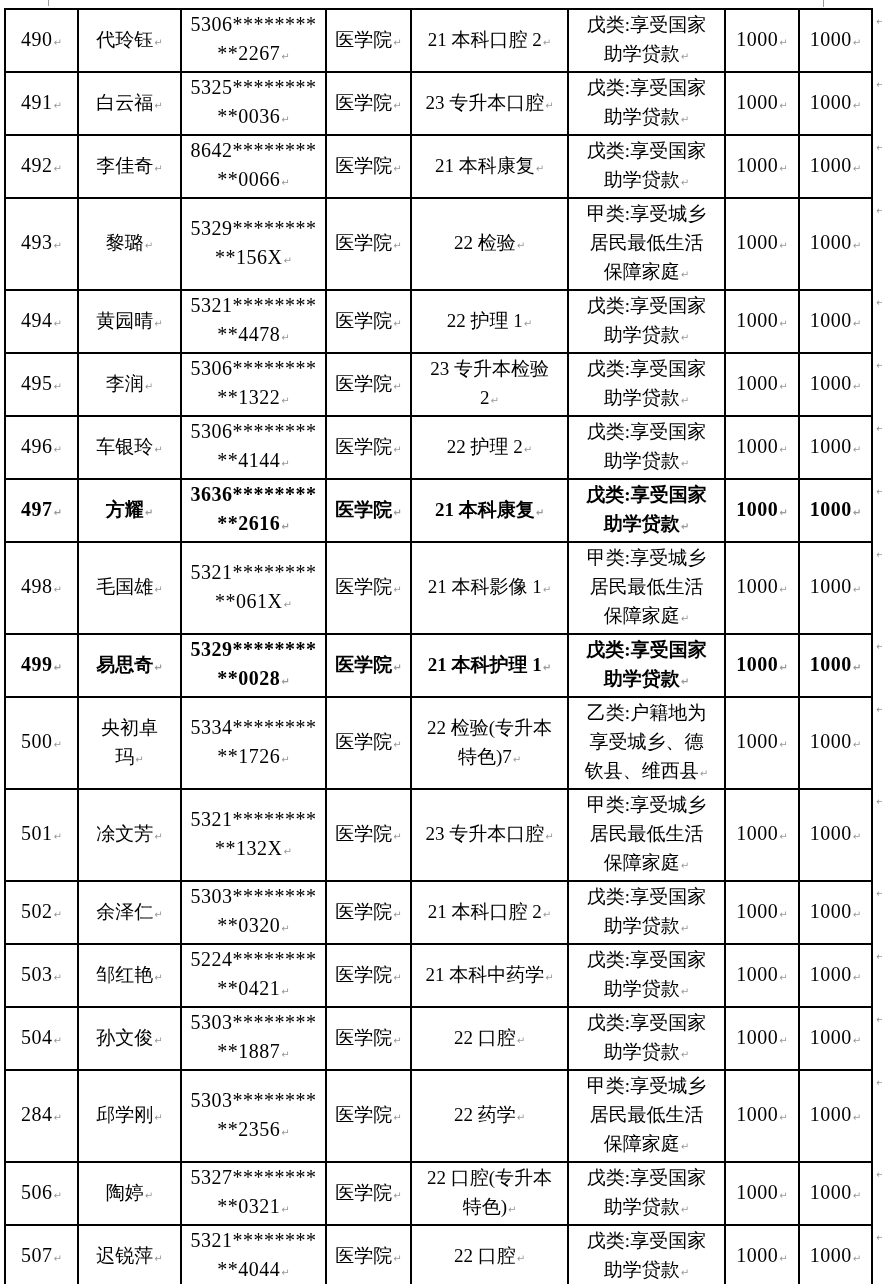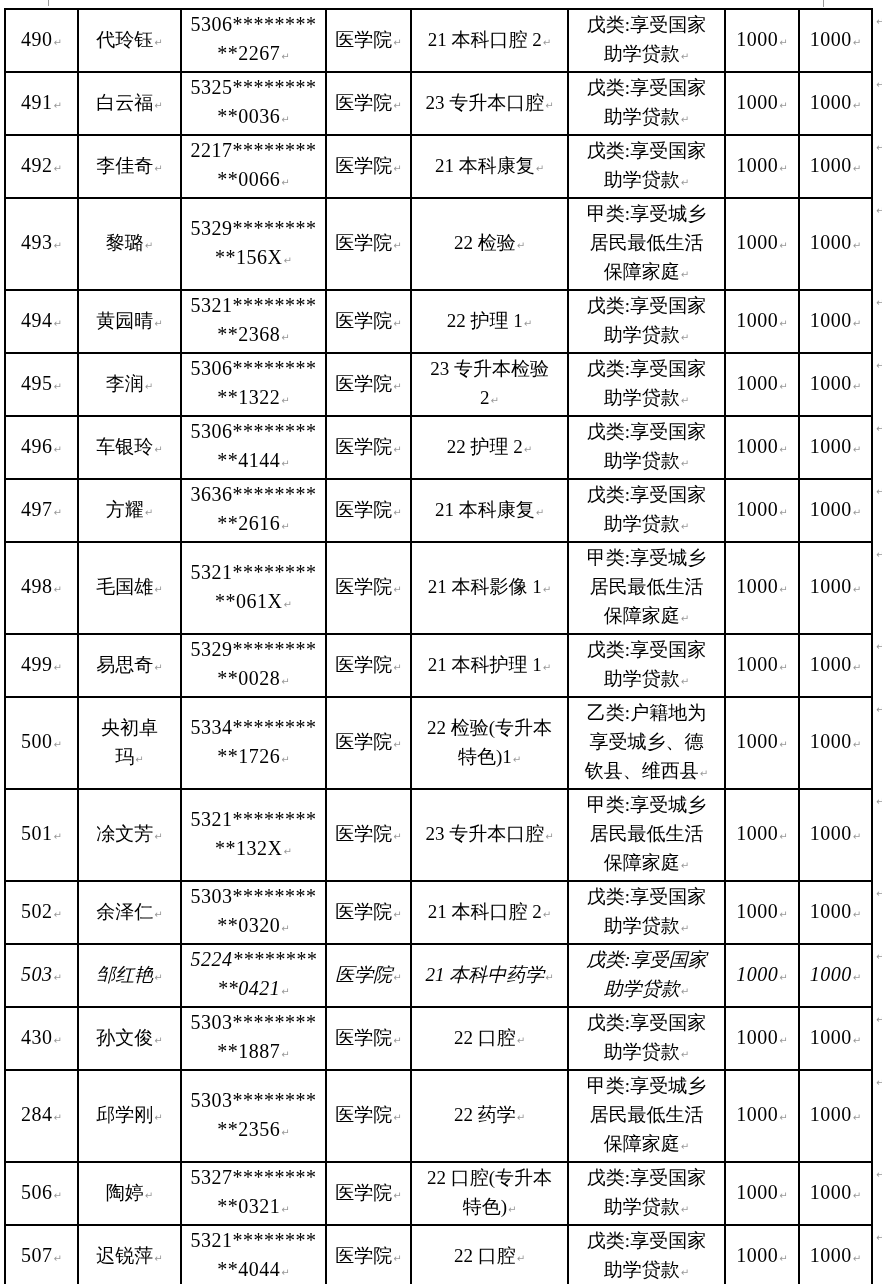--- a/index.html
+++ b/index.html
@@ -109,21 +109,21 @@
           </td>
         </tr>
         <tr style="height: 58px;">
           <td class="num">
             <div class="ln"><span>492</span><span class="pm">↵</span></div>
           </td>
           <td class="cjk">
             <div class="ln"><span>李佳奇</span><span class="pm">↵</span></div>
           </td>
           <td class="num">
-            <div class="ln"><span>2217********</span></div>
+            <div class="ln"><span>8642********</span></div>
             <div class="ln"><span>**0066</span><span class="pm">↵</span></div>
           </td>
           <td class="cjk">
             <div class="ln"><span>医学院</span><span class="pm">↵</span></div>
           </td>
           <td class="cjk">
             <div class="ln"><span>21 本科康复</span><span class="pm">↵</span></div>
           </td>
           <td class="cjk">
             <div class="ln"><span>戊类:享受国家</span></div>
@@ -167,21 +167,21 @@
         </tr>
         <tr style="height: 58px;">
           <td class="num">
             <div class="ln"><span>494</span><span class="pm">↵</span></div>
           </td>
           <td class="cjk">
             <div class="ln"><span>黄园晴</span><span class="pm">↵</span></div>
           </td>
           <td class="num">
             <div class="ln"><span>5321********</span></div>
-            <div class="ln"><span>**2368</span><span class="pm">↵</span></div>
+            <div class="ln"><span>**4478</span><span class="pm">↵</span></div>
           </td>
           <td class="cjk">
             <div class="ln"><span>医学院</span><span class="pm">↵</span></div>
           </td>
           <td class="cjk">
             <div class="ln"><span>22 护理 1</span><span class="pm">↵</span></div>
           </td>
           <td class="cjk">
             <div class="ln"><span>戊类:享受国家</span></div>
             <div class="ln"><span>助学贷款</span><span class="pm">↵</span></div>
@@ -243,21 +243,21 @@
             <div class="ln"><span>戊类:享受国家</span></div>
             <div class="ln"><span>助学贷款</span><span class="pm">↵</span></div>
           </td>
           <td class="num">
             <div class="ln"><span>1000</span><span class="pm">↵</span></div>
           </td>
           <td class="num">
             <div class="ln"><span>1000</span><span class="pm">↵</span></div>
           </td>
         </tr>
-        <tr style="height: 58px;">
+        <tr style="height: 58px; font-weight: bold;">
           <td class="num">
             <div class="ln"><span>497</span><span class="pm">↵</span></div>
           </td>
           <td class="cjk">
             <div class="ln"><span>方耀</span><span class="pm">↵</span></div>
           </td>
           <td class="num">
             <div class="ln"><span>3636********</span></div>
             <div class="ln"><span>**2616</span><span class="pm">↵</span></div>
           </td>
@@ -300,21 +300,21 @@
             <div class="ln"><span>居民最低生活</span></div>
             <div class="ln"><span>保障家庭</span><span class="pm">↵</span></div>
           </td>
           <td class="num">
             <div class="ln"><span>1000</span><span class="pm">↵</span></div>
           </td>
           <td class="num">
             <div class="ln"><span>1000</span><span class="pm">↵</span></div>
           </td>
         </tr>
-        <tr style="height: 58px;">
+        <tr style="height: 58px; font-weight: bold;">
           <td class="num">
             <div class="ln"><span>499</span><span class="pm">↵</span></div>
           </td>
           <td class="cjk">
             <div class="ln"><span>易思奇</span><span class="pm">↵</span></div>
           </td>
           <td class="num">
             <div class="ln"><span>5329********</span></div>
             <div class="ln"><span>**0028</span><span class="pm">↵</span></div>
           </td>
@@ -345,21 +345,21 @@
           </td>
           <td class="num">
             <div class="ln"><span>5334********</span></div>
             <div class="ln"><span>**1726</span><span class="pm">↵</span></div>
           </td>
           <td class="cjk">
             <div class="ln"><span>医学院</span><span class="pm">↵</span></div>
           </td>
           <td class="cjk">
             <div class="ln"><span>22 检验(专升本</span></div>
-            <div class="ln"><span>特色)1</span><span class="pm">↵</span></div>
+            <div class="ln"><span>特色)7</span><span class="pm">↵</span></div>
           </td>
           <td class="cjk">
             <div class="ln"><span>乙类:户籍地为</span></div>
             <div class="ln"><span>享受城乡、德</span></div>
             <div class="ln"><span>钦县、维西县</span><span class="pm">↵</span></div>
           </td>
           <td class="num">
             <div class="ln"><span>1000</span><span class="pm">↵</span></div>
           </td>
           <td class="num">
@@ -416,21 +416,21 @@
             <div class="ln"><span>戊类:享受国家</span></div>
             <div class="ln"><span>助学贷款</span><span class="pm">↵</span></div>
           </td>
           <td class="num">
             <div class="ln"><span>1000</span><span class="pm">↵</span></div>
           </td>
           <td class="num">
             <div class="ln"><span>1000</span><span class="pm">↵</span></div>
           </td>
         </tr>
-        <tr style="height: 58px; font-style: italic;">
+        <tr style="height: 58px;">
           <td class="num">
             <div class="ln"><span>503</span><span class="pm">↵</span></div>
           </td>
           <td class="cjk">
             <div class="ln"><span>邹红艳</span><span class="pm">↵</span></div>
           </td>
           <td class="num">
             <div class="ln"><span>5224********</span></div>
             <div class="ln"><span>**0421</span><span class="pm">↵</span></div>
           </td>
@@ -446,21 +446,21 @@
           </td>
           <td class="num">
             <div class="ln"><span>1000</span><span class="pm">↵</span></div>
           </td>
           <td class="num">
             <div class="ln"><span>1000</span><span class="pm">↵</span></div>
           </td>
         </tr>
         <tr style="height: 58px;">
           <td class="num">
-            <div class="ln"><span>430</span><span class="pm">↵</span></div>
+            <div class="ln"><span>504</span><span class="pm">↵</span></div>
           </td>
           <td class="cjk">
             <div class="ln"><span>孙文俊</span><span class="pm">↵</span></div>
           </td>
           <td class="num">
             <div class="ln"><span>5303********</span></div>
             <div class="ln"><span>**1887</span><span class="pm">↵</span></div>
           </td>
           <td class="cjk">
             <div class="ln"><span>医学院</span><span class="pm">↵</span></div>

